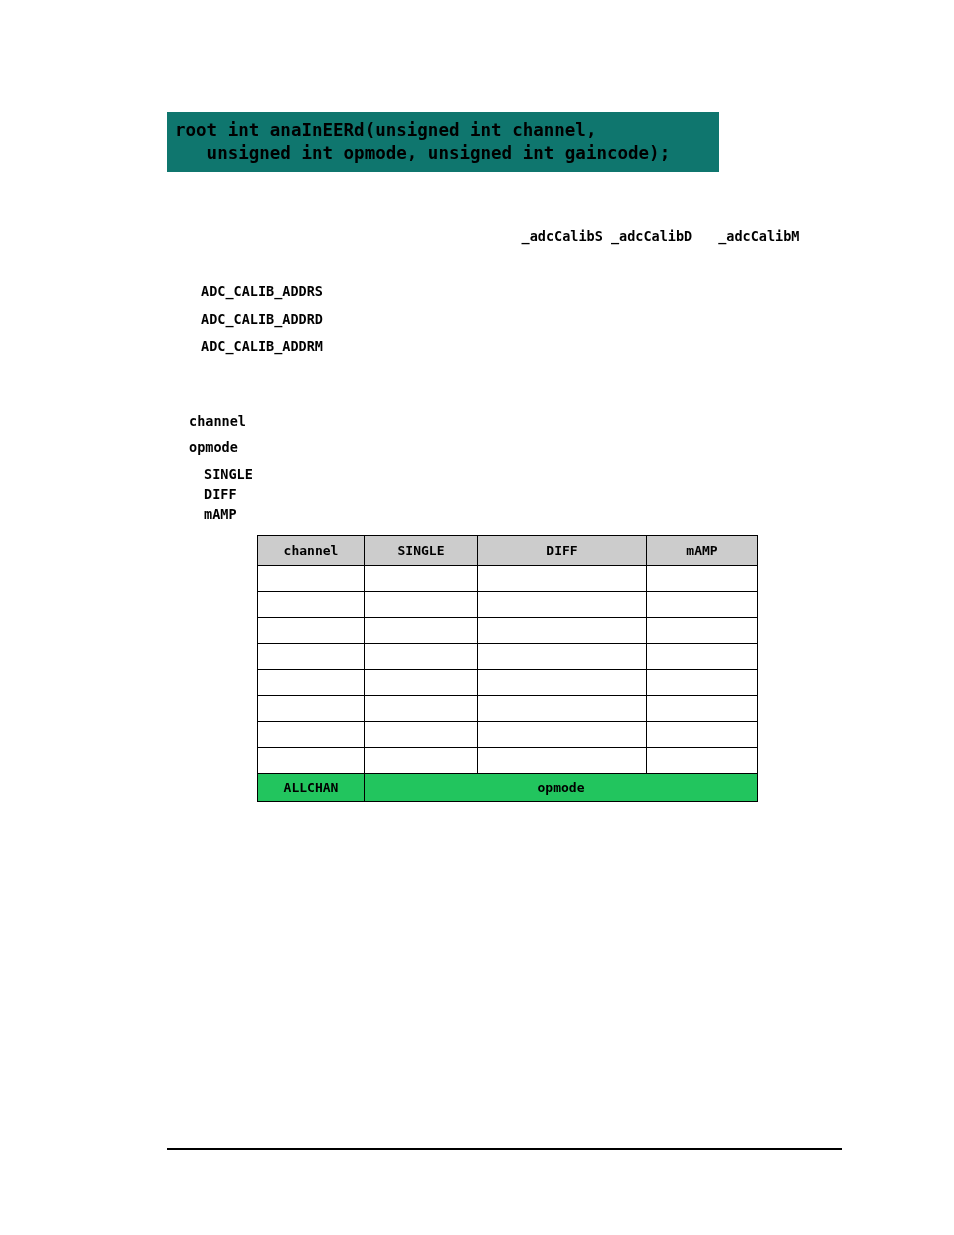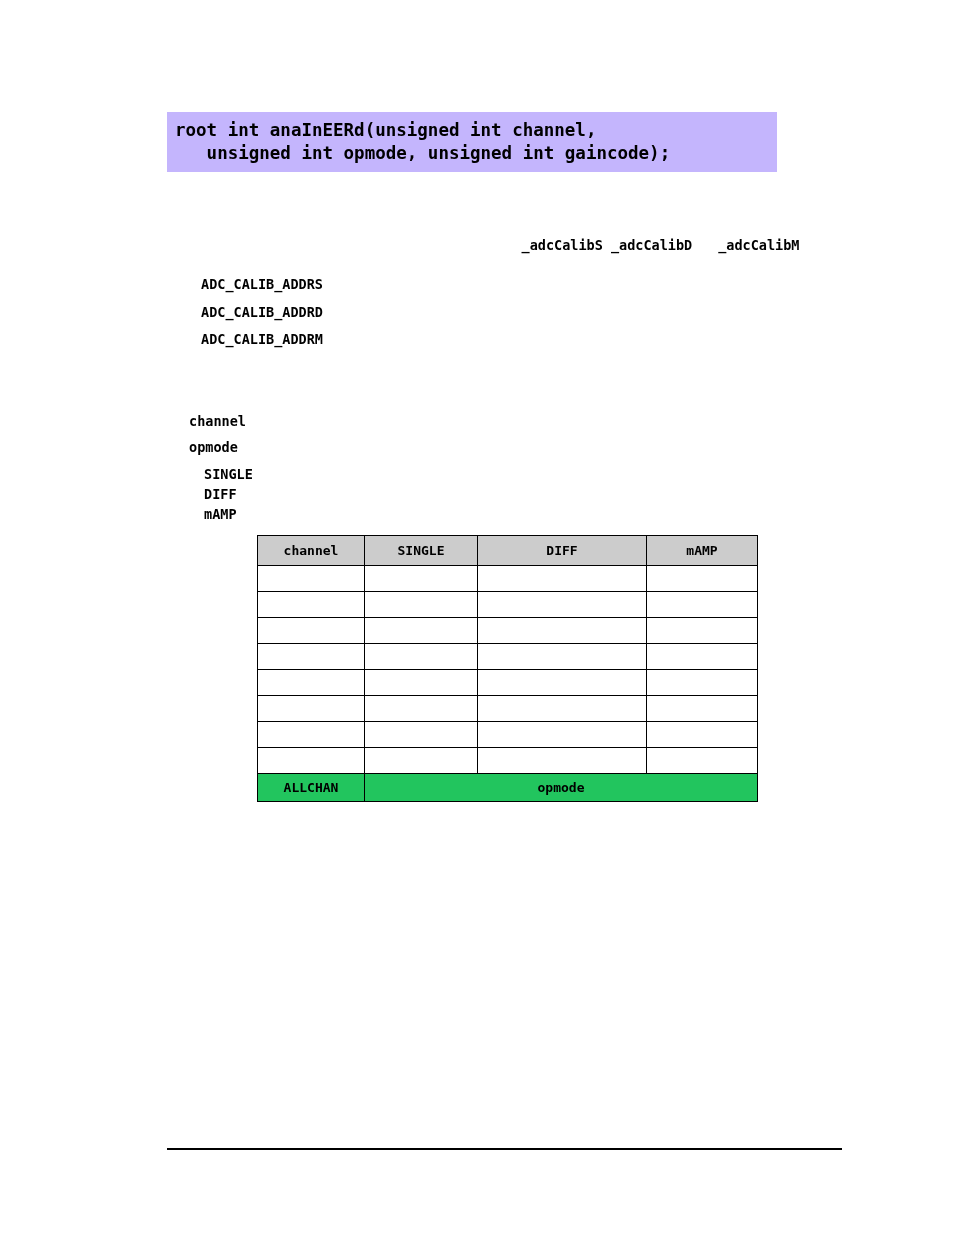--- a/index.html
+++ b/index.html
@@ -21,57 +21,57 @@
     position: relative;
     width: 954px;
     height: 1235px;
   }
 
   
   .code-banner {
     position: absolute;
     left: 167px;
     top: 112px;
-    width: 610px;
+    width: 552px;
     height: 60px;
-    background: #c4b5fd;
+    background: #0f766e;
     box-sizing: border-box;
     padding: 7px 0 0 0;
   }
   .code-line {
     font-family: "DejaVu Sans Mono", "Liberation Mono", monospace;
     font-size: 17.5px;
     font-weight: bold;
     line-height: 23px;
     color: #000000;
     white-space: pre;
     padding-left: 8px;
   }
 
   
   .calib-row {
     position: absolute;
     left: 489px;
-    top: 221px;
+    top: 212px;
     font-family: "DejaVu Sans Mono", "Liberation Mono", monospace;
     font-size: 13.5px;
     font-weight: bold;
     letter-spacing: 0px;
     white-space: pre;
   }
   .calib-gap {
     display: inline-block;
     width: 26px;
   }
 
   
   .addr-list {
     position: absolute;
     left: 201px;
-    top: 271px;
+    top: 278px;
   }
   .addr-item {
     font-family: "DejaVu Sans Mono", "Liberation Mono", monospace;
     font-size: 13.5px;
     font-weight: bold;
     line-height: 27.5px;
     white-space: pre;
   }
 
   

